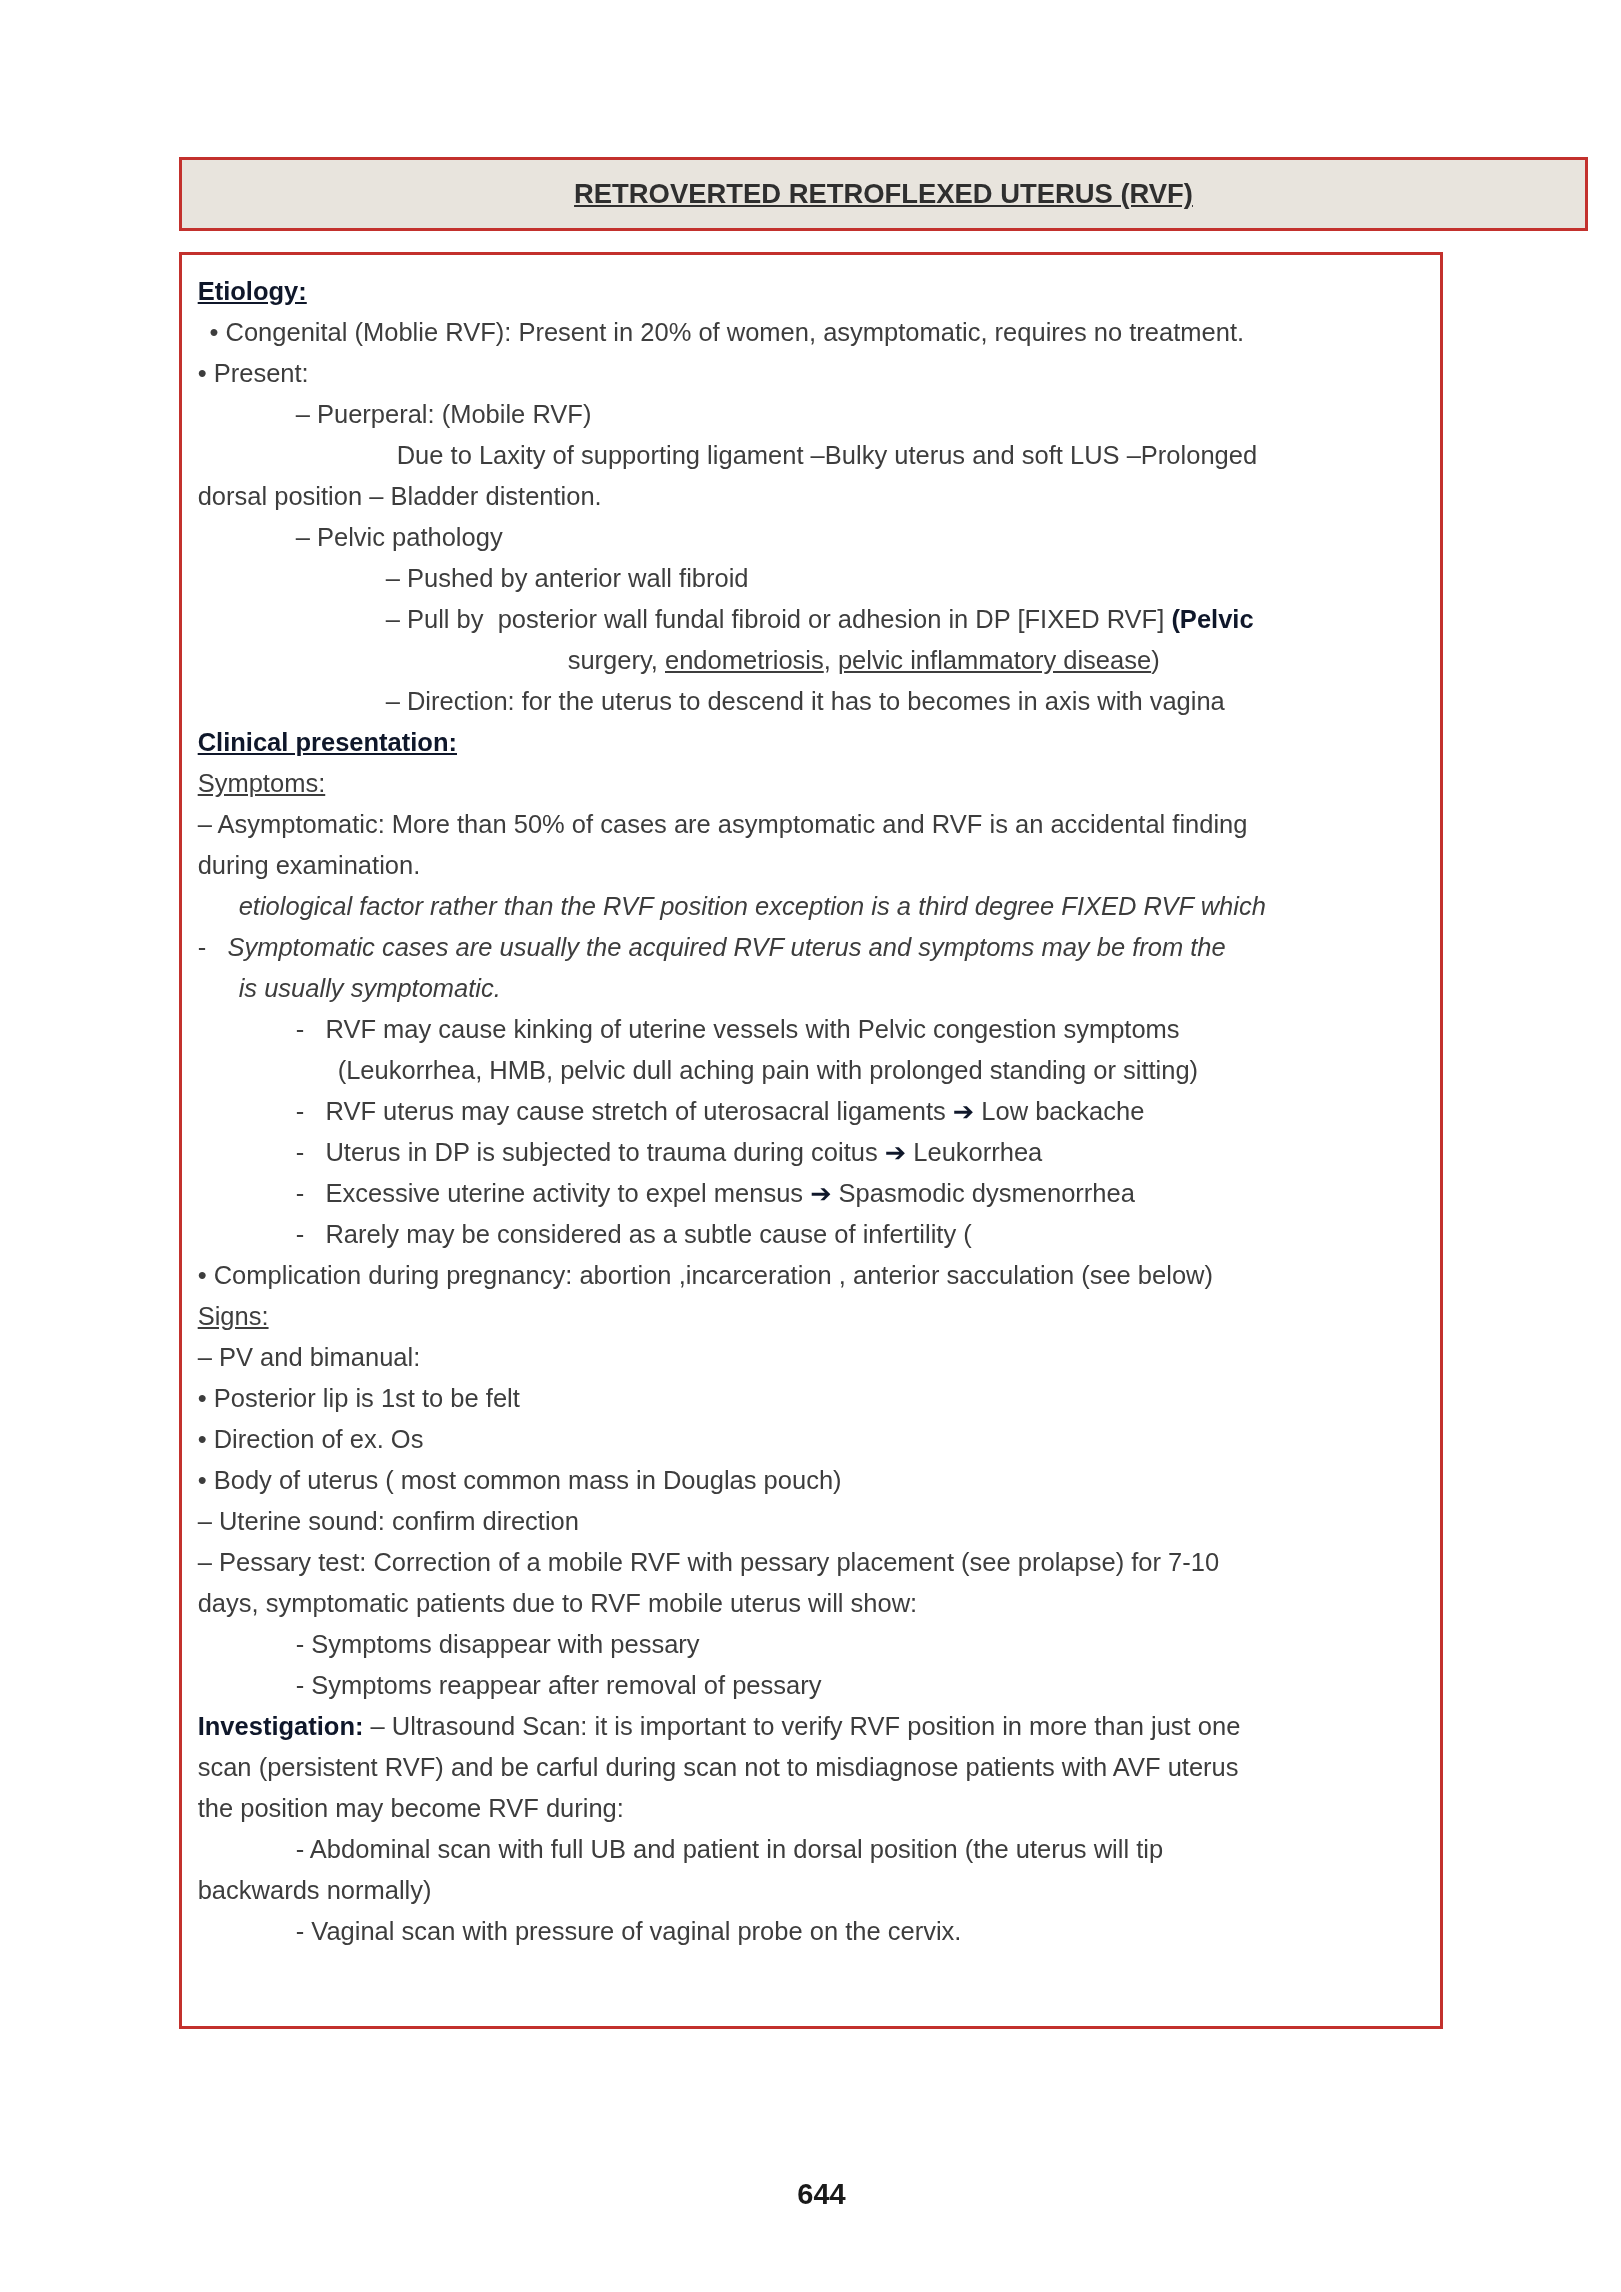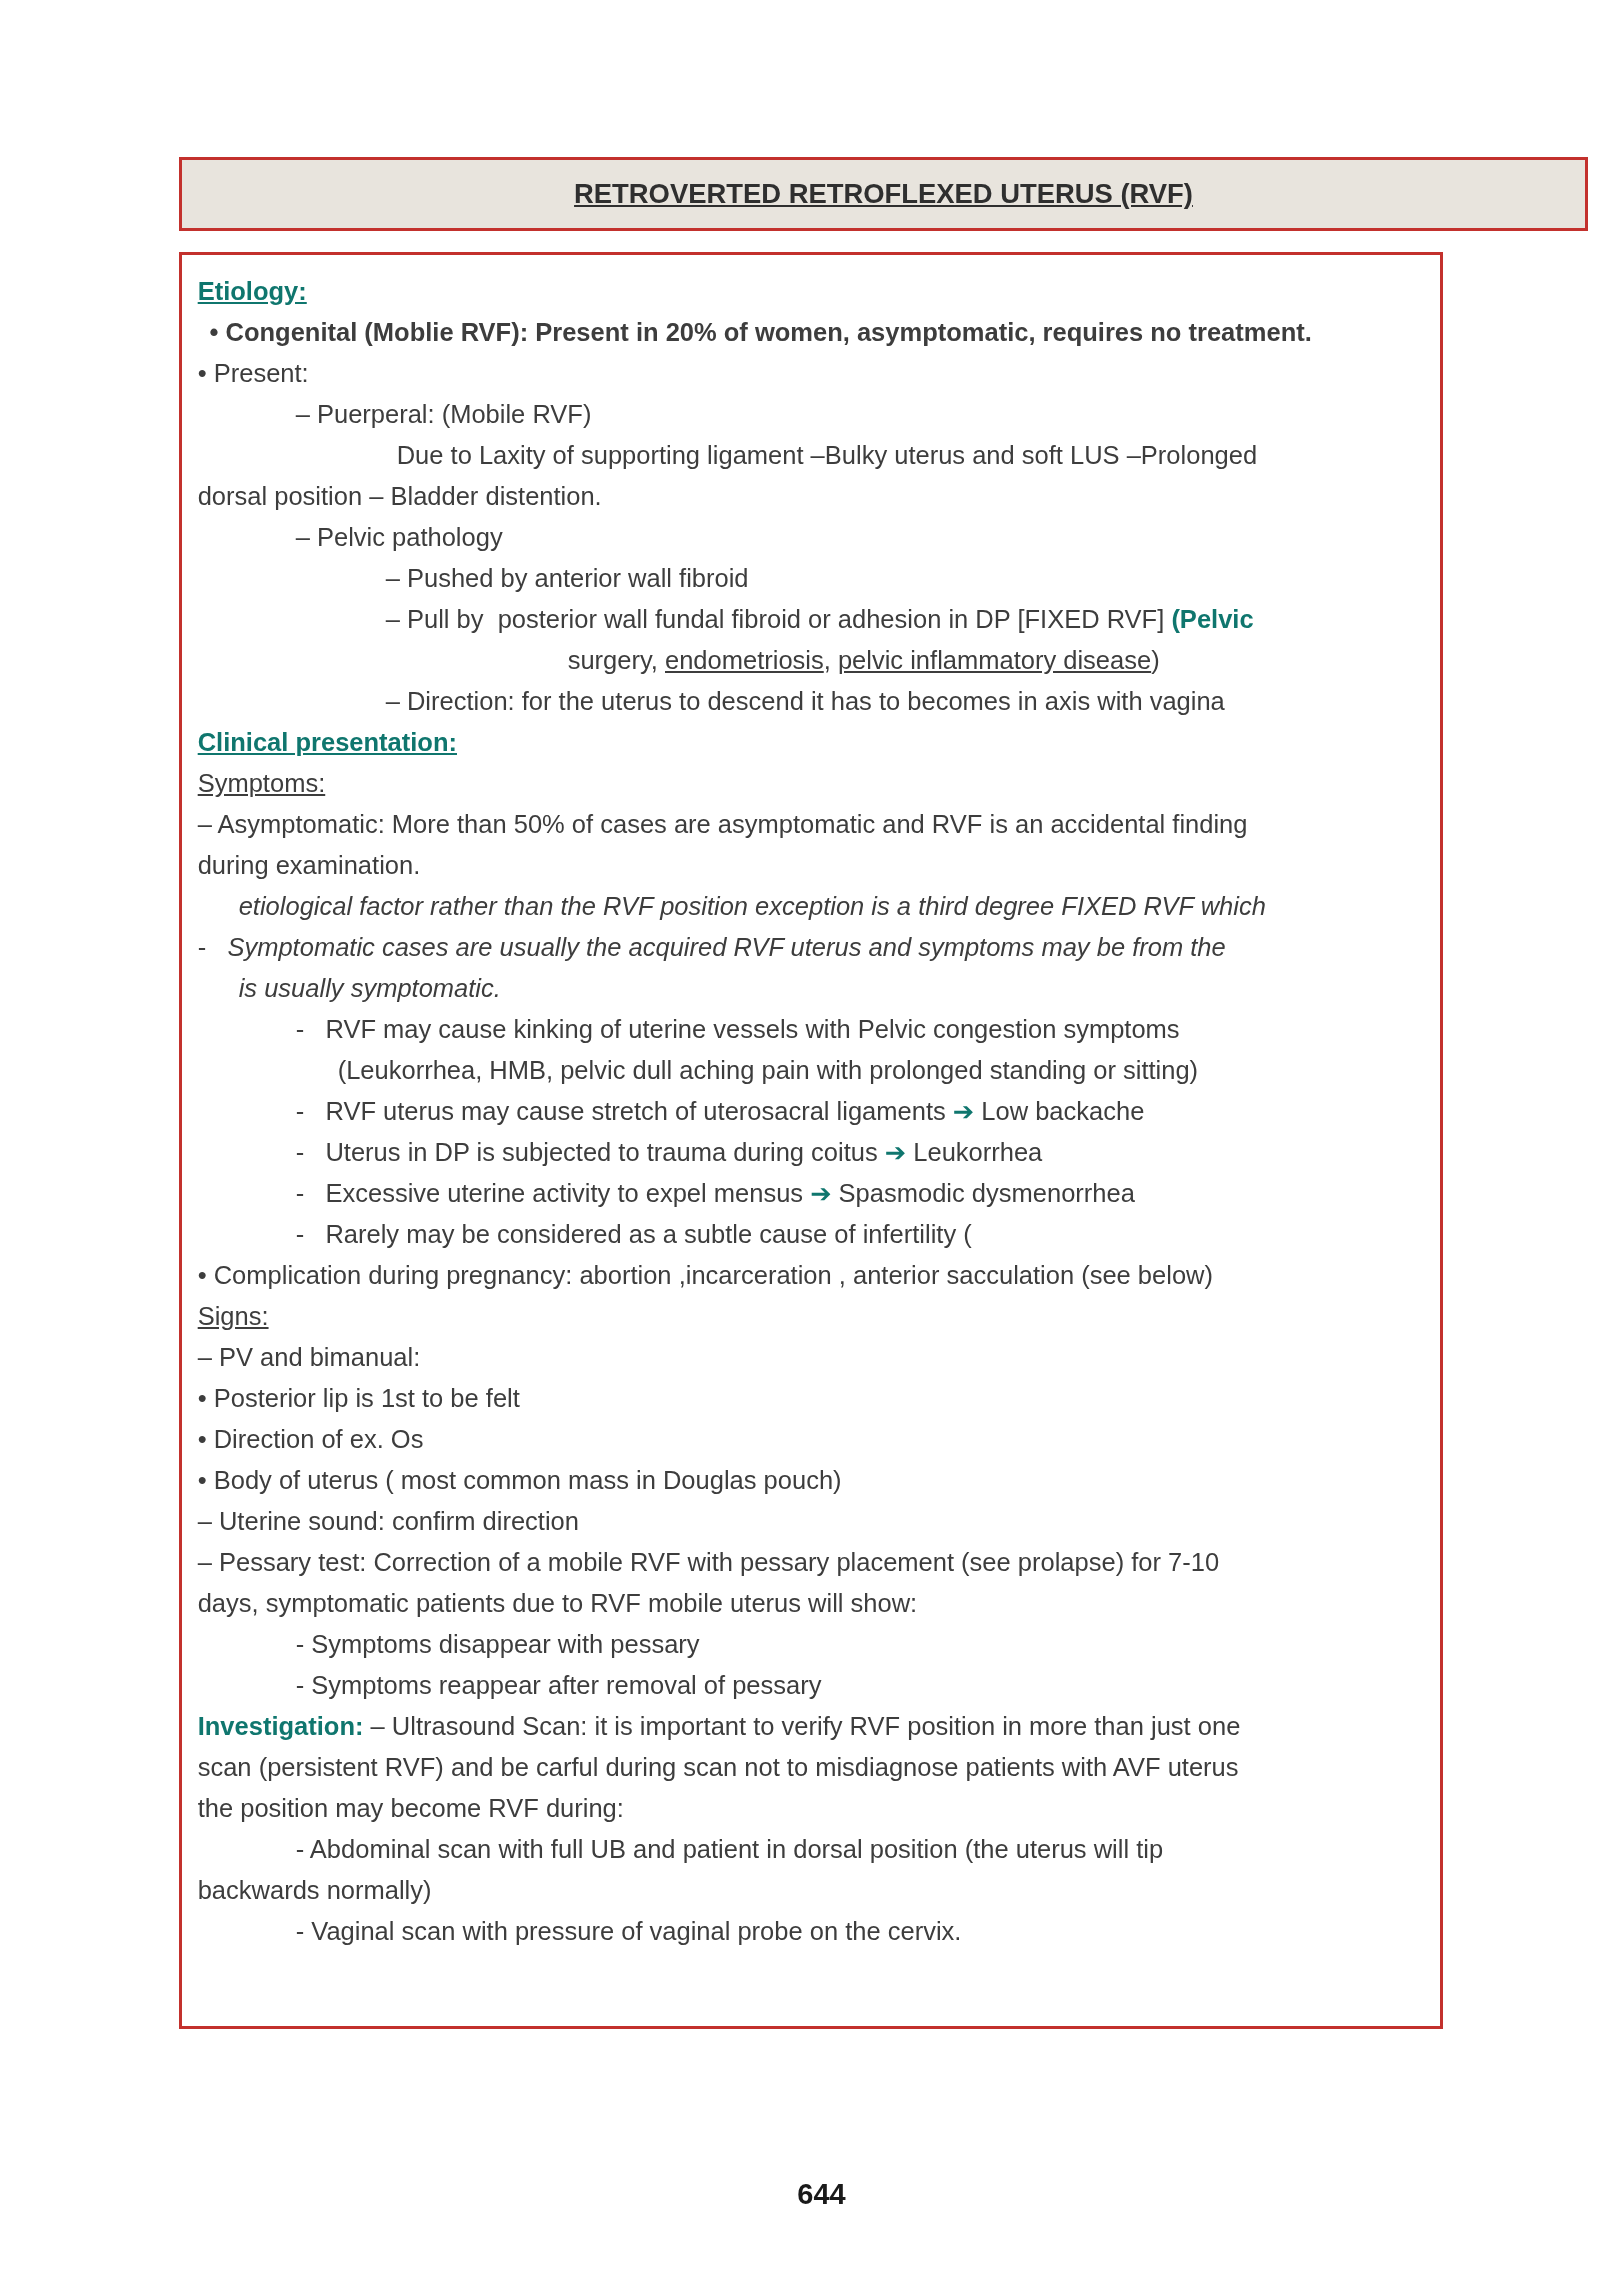--- a/index.html
+++ b/index.html
@@ -19,25 +19,25 @@
   }
   .content-box{
     position:absolute;left:179px;top:252px;width:1264px;height:1777px;
     box-sizing:border-box;border:3.9px solid #c3312d;background:#ffffff;
     padding:15.7px 15.7px 0 15.7px;overflow:hidden;
   }
   .line{
     font-size:25.5px;line-height:41px;white-space:pre-wrap;color:#3d3d3d;
   }
   .seg{white-space:pre-wrap;}
-  .seg.b{font-weight:bold;color:#0f766e;}
+  .seg.b{font-weight:bold;color:#0f172a;}
   .seg.u{text-decoration:underline;}
   .seg.i{font-style:italic;}
   .ind-none{padding-left:0;}
-  .ind-bullet1{padding-left:11.8px;font-weight:bold;}
+  .ind-bullet1{padding-left:11.8px;}
   .ind-tab1{padding-left:98px;}
   .ind-tab2{padding-left:188px;}
   .ind-tab2x{padding-left:199px;}
   .ind-tab3{padding-left:370px;}
   .ind-list{padding-left:98px;}
   .ind-listc{padding-left:140px;}
   .ind-ital{padding-left:41px;}
   .page-footer{
     position:absolute;left:0;top:2178px;width:1621px;
     text-align:center;font-size:29px;font-weight:bold;color:#1a1a1a;

